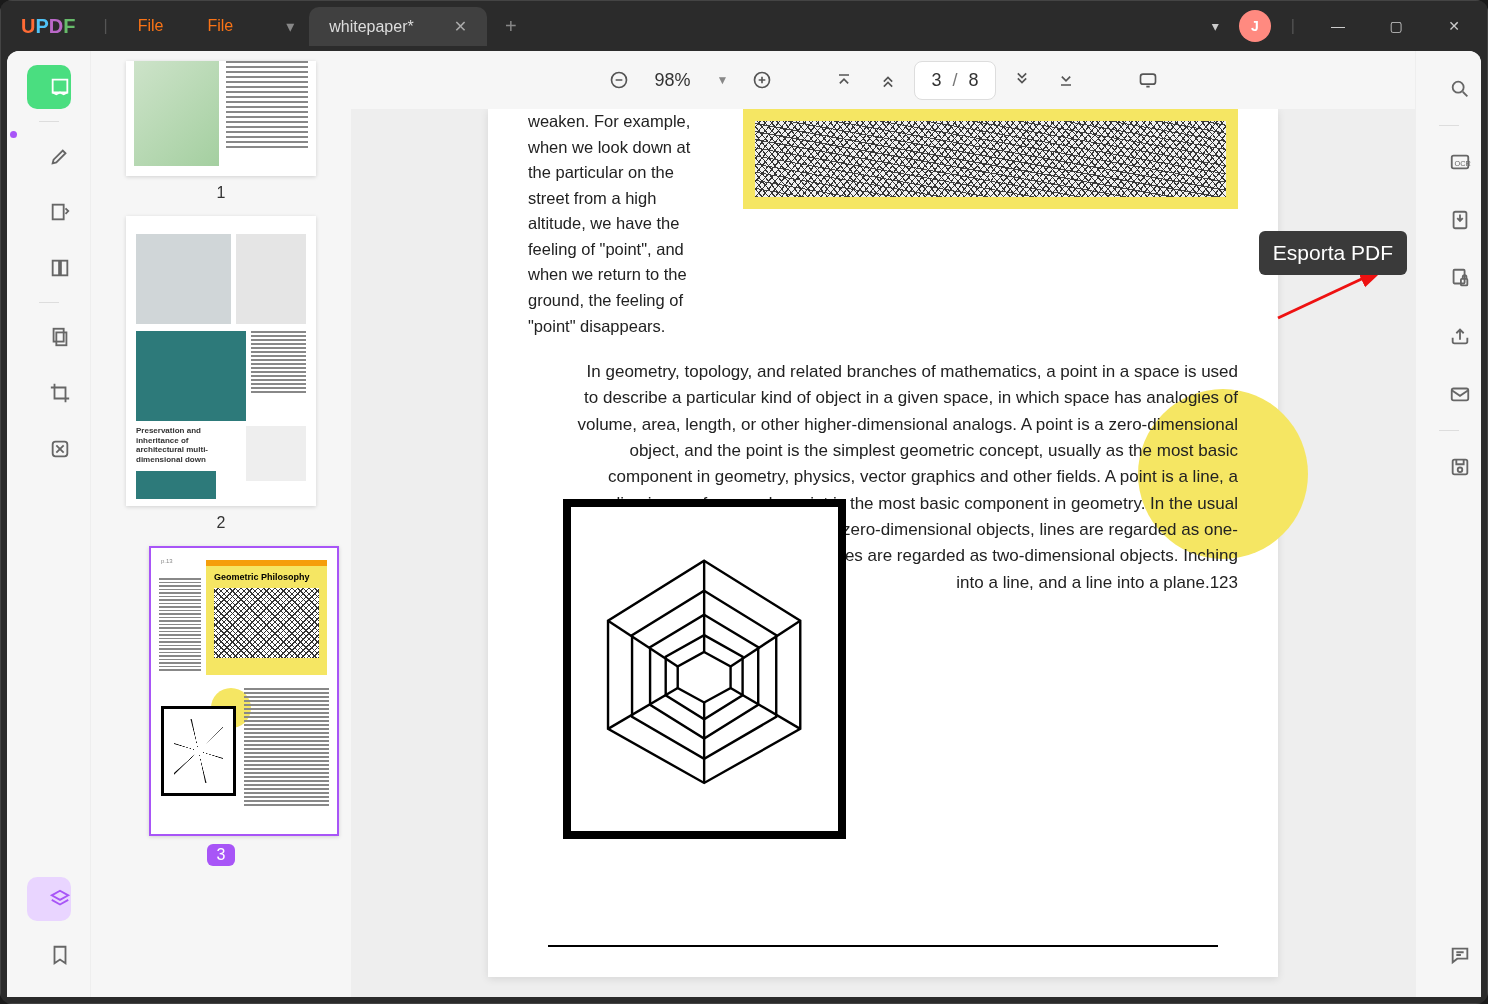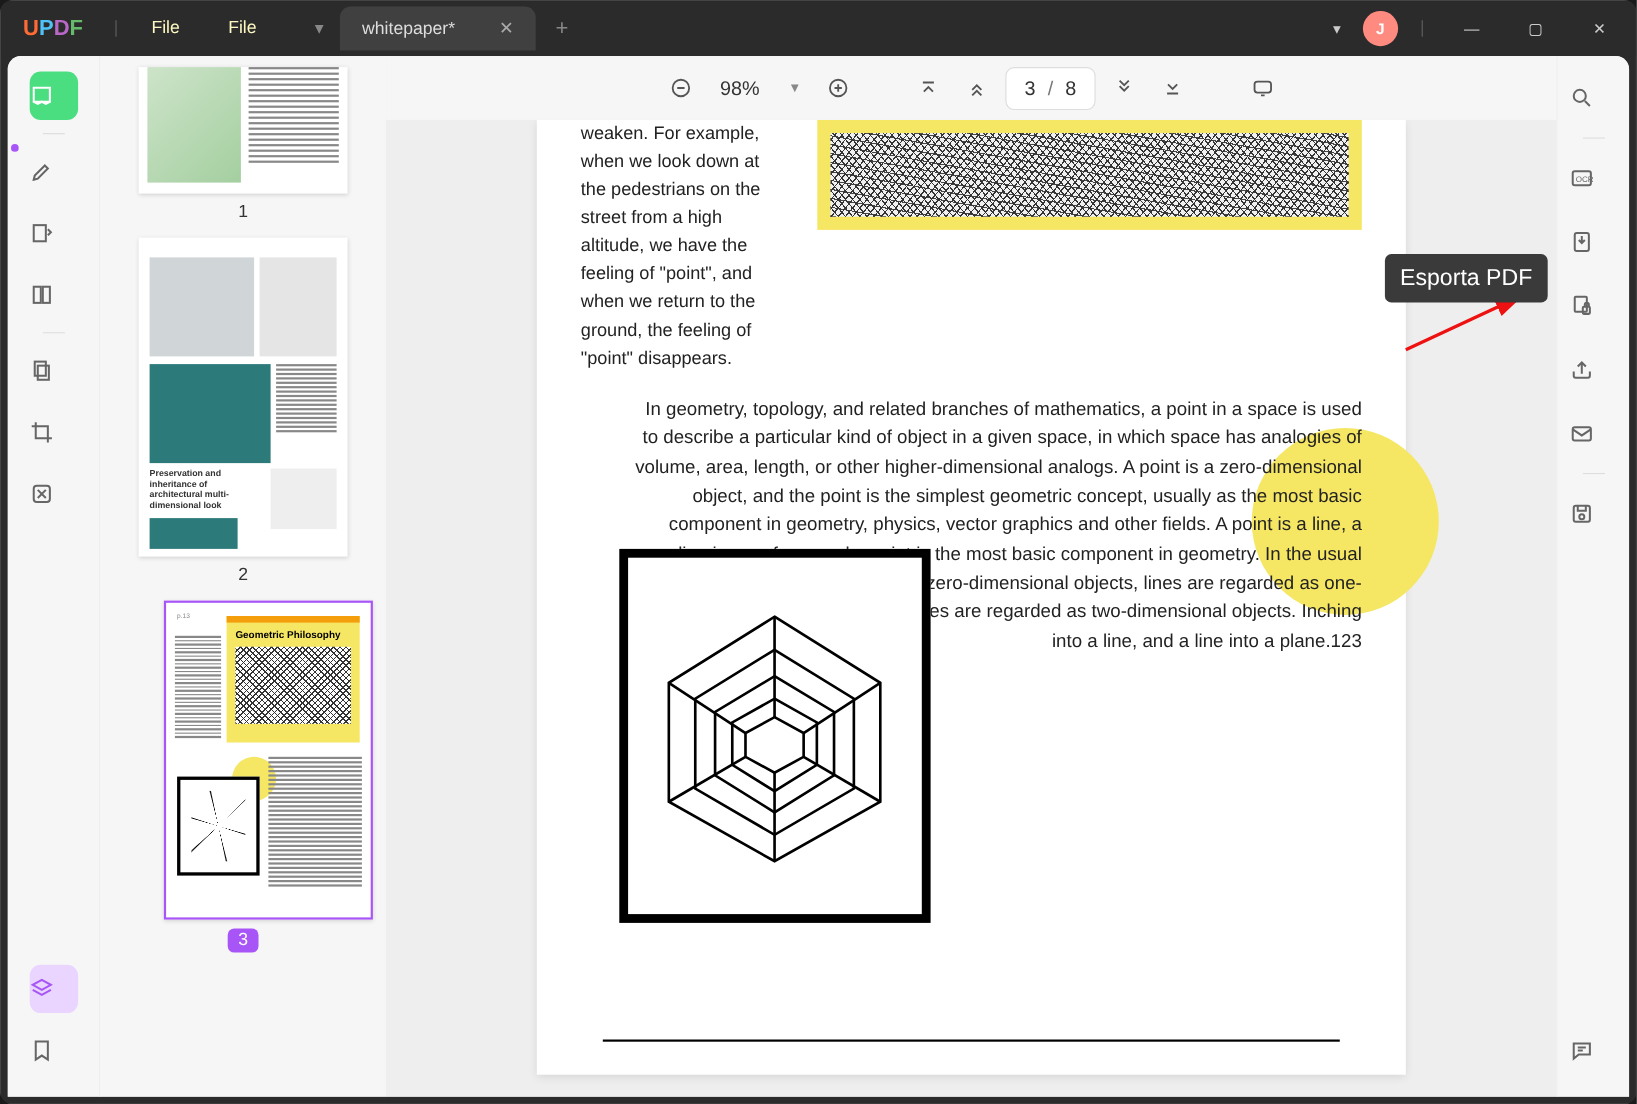--- a/index.html
+++ b/index.html
@@ -7,37 +7,37 @@
 .app { display: flex; flex-direction: column; height: 100%; background: #2b2b2b; border-radius: 4px; overflow: hidden; border: 1px solid #444; }
 
 
 .titlebar { height: 50px; background: #2b2b2b; display: flex; align-items: center; }
 .logo { padding: 0 20px; font-weight: 800; font-size: 20px; }
 .logo .u { color: #ff6b35; }
 .logo .p { color: #4fc3f7; }
 .logo .d { color: #ba68c8; }
 .logo .f { color: #66bb6a; }
 .title-sep { color: #555; padding: 0 8px; }
-.menu-item { color: #fef9c3; padding: 0 22px; font-size: 16px; cursor: pointer; }
+.menu-item { color: #f97316; padding: 0 22px; font-size: 16px; cursor: pointer; }
 .tabbar { display: flex; align-items: center; margin-left: 20px; }
 .tab-spacer { width: 30px; color: #888; display: flex; align-items: center; justify-content: center; }
 .tab { background: #404040; color: #ddd; padding: 10px 20px; border-radius: 10px 10px 0 0; display: flex; align-items: flex-end; gap: 40px; margin-left: 4px; }
 .tab-close { color: #aaa; font-size: 16px; cursor: pointer; }
 .tab-add { color: #888; font-size: 20px; padding: 0 18px; cursor: pointer; }
 .title-right { margin-left: auto; display: flex; align-items: center; gap: 12px; padding-right: 10px; }
 .chev-btn { color: #ccc; padding: 8px; cursor: pointer; font-size: 14px; }
 .avatar { width: 32px; height: 32px; border-radius: 50%; background: #ff8a80; color: #fff; display: flex; align-items: center; justify-content: center; font-weight: 600; font-size: 14px; }
 .win-btn { width: 46px; height: 46px; display: flex; align-items: center; justify-content: center; color: #ccc; cursor: pointer; font-size: 14px; }
 
 
 .workspace { flex: 1; display: flex; background: #f6f6f6; border-radius: 12px 12px 0 0; margin: 0 6px 6px 6px; overflow: hidden; position: relative; }
 
 
 .lrail { width: 84px; background: #f6f6f6; display: flex; flex-direction: column; align-items: center; padding-top: 14px; gap: 12px; border-right: 1px solid #eee; }
-.rail-btn { width: 44px; height: 44px; border-radius: 10px; display: flex; align-items: center; justify-content: flex-start; color: #666; cursor: pointer; }
+.rail-btn { width: 44px; height: 44px; border-radius: 10px; display: flex; align-items: center; justify-content: flex-end; color: #666; cursor: pointer; }
 .rail-btn svg { width: 22px; height: 22px; }
 .rail-btn.active { background: #4ade80; color: #fff; }
 .rail-btn.layers { background: #e9d5ff; color: #a855f7; }
 .rail-sep { width: 20px; height: 1px; background: #ddd; }
 .rail-bottom { margin-top: auto; margin-bottom: 20px; display: flex; flex-direction: column; align-items: center; gap: 12px; }
 
 
 .thumbs { width: 260px; background: #f6f6f6; overflow-y: auto; padding: 10px 16px; }
 .thumb-wrap { display: flex; flex-direction: column; align-items: center; margin-bottom: 14px; }
 .thumb { width: 190px; background: #fff; box-shadow: 0 1px 4px rgba(0,0,0,.15); position: relative; }
@@ -242,21 +242,21 @@
               <div class="line"></div>
               <div class="line"></div>
               <div class="line"></div>
               <div class="line"></div>
               <div class="line"></div>
               <div class="line"></div>
               <div class="line"></div>
               <div class="line"></div>
               <div class="line"></div>
             </div>
-          <div class="title2">Preservation and inheritance of architectural multi-dimensional look</div>
+          <div class="title2">Preservation and inheritance of architectural multi-dimensional down</div>
           <div class="img3"></div>
           <div class="teal2"></div>
         </div>
         <div class="page-num">2</div>
       </div>
       <div class="thumb-wrap">
         <div class="thumb t3">
           <div class="hdr">p.13</div>
           <div class="ltxt">
               <div class="line"></div>
@@ -382,21 +382,21 @@
               <rect x="3" y="5" width="18" height="12" rx="3"></rect>
               <path d="M10 20h4"></path>
             </svg>
           </div>
       </div>
 
       <div class="doc-scroll">
         <div class="page">
           <div class="page-cols">
             <div class="col-l">
-              <p class="para1">weaken. For example, when we look down at the pedestrians on the street from a high altitude, we have the feeling of "point", and when we return to the ground, the feeling of "point" disappears.</p>
+              <p class="para1">weaken. For example, when we look down at the particular on the street from a high altitude, we have the feeling of "point", and when we return to the ground, the feeling of "point" disappears.</p>
             </div>
             <div class="col-r">
               <div class="mesh-box">
                   <div class="mesh-inner"></div>
                 </div>
             </div>
           </div>
           <div class="circle-big"></div>
           <div style="display:flex;">
             <div style="width:400px;"></div>

